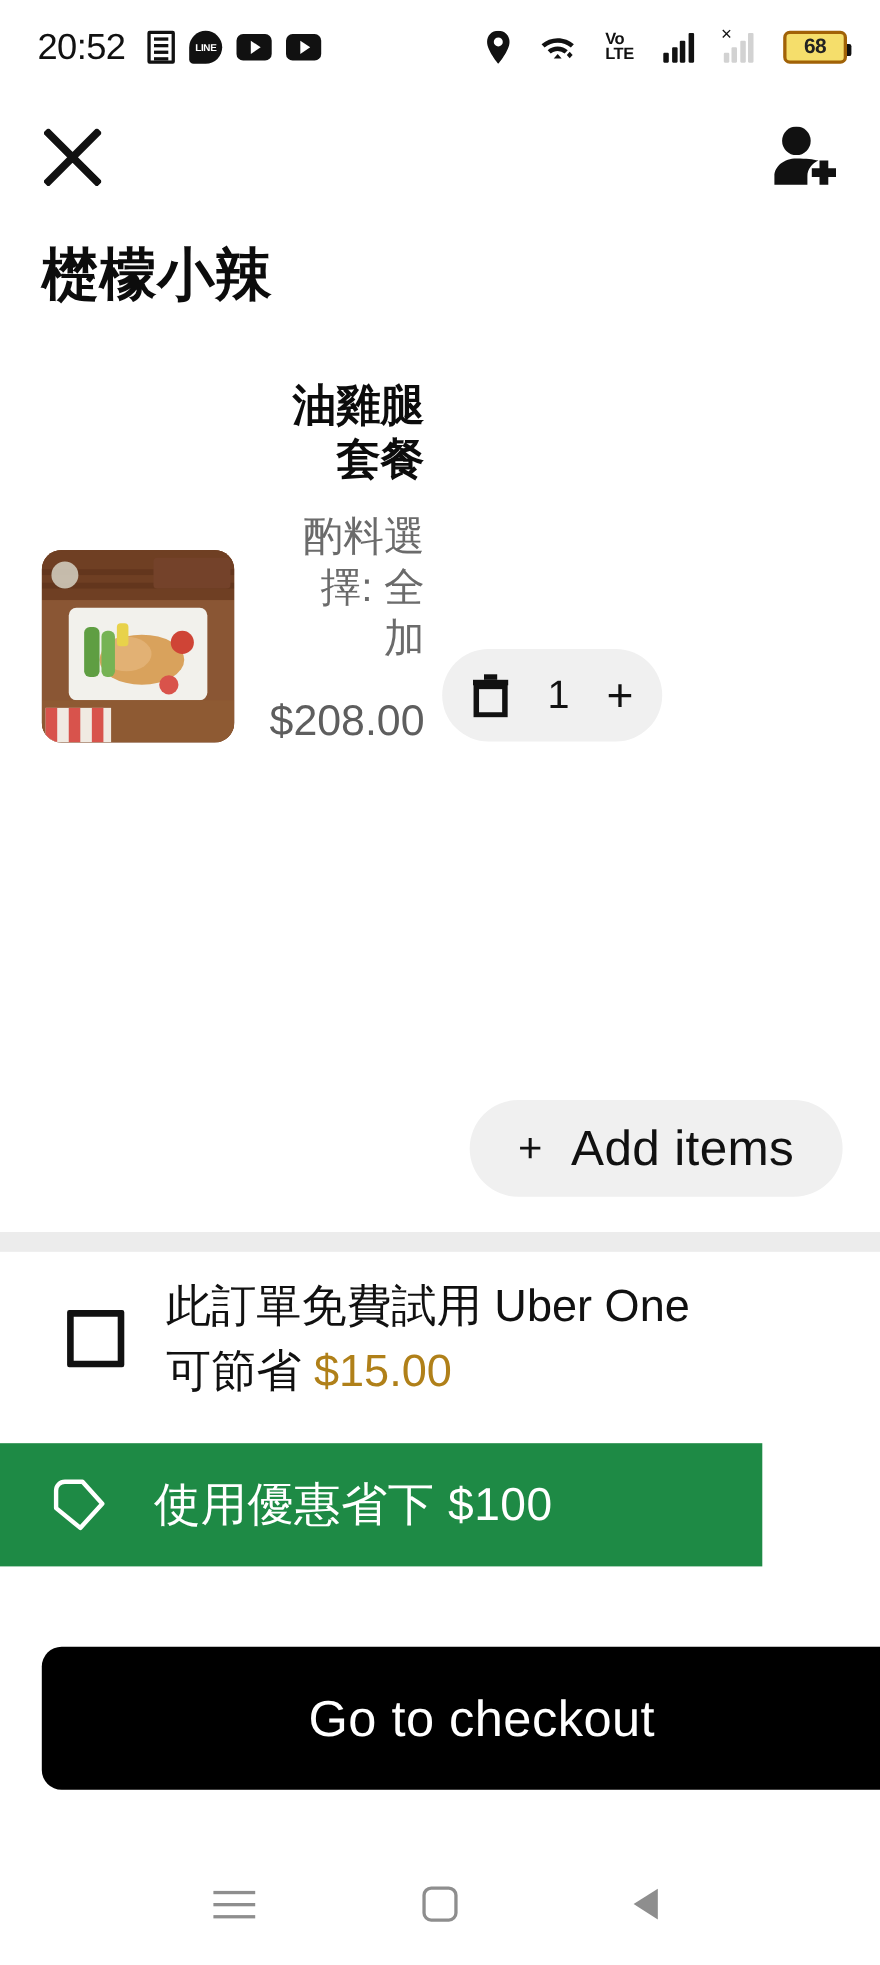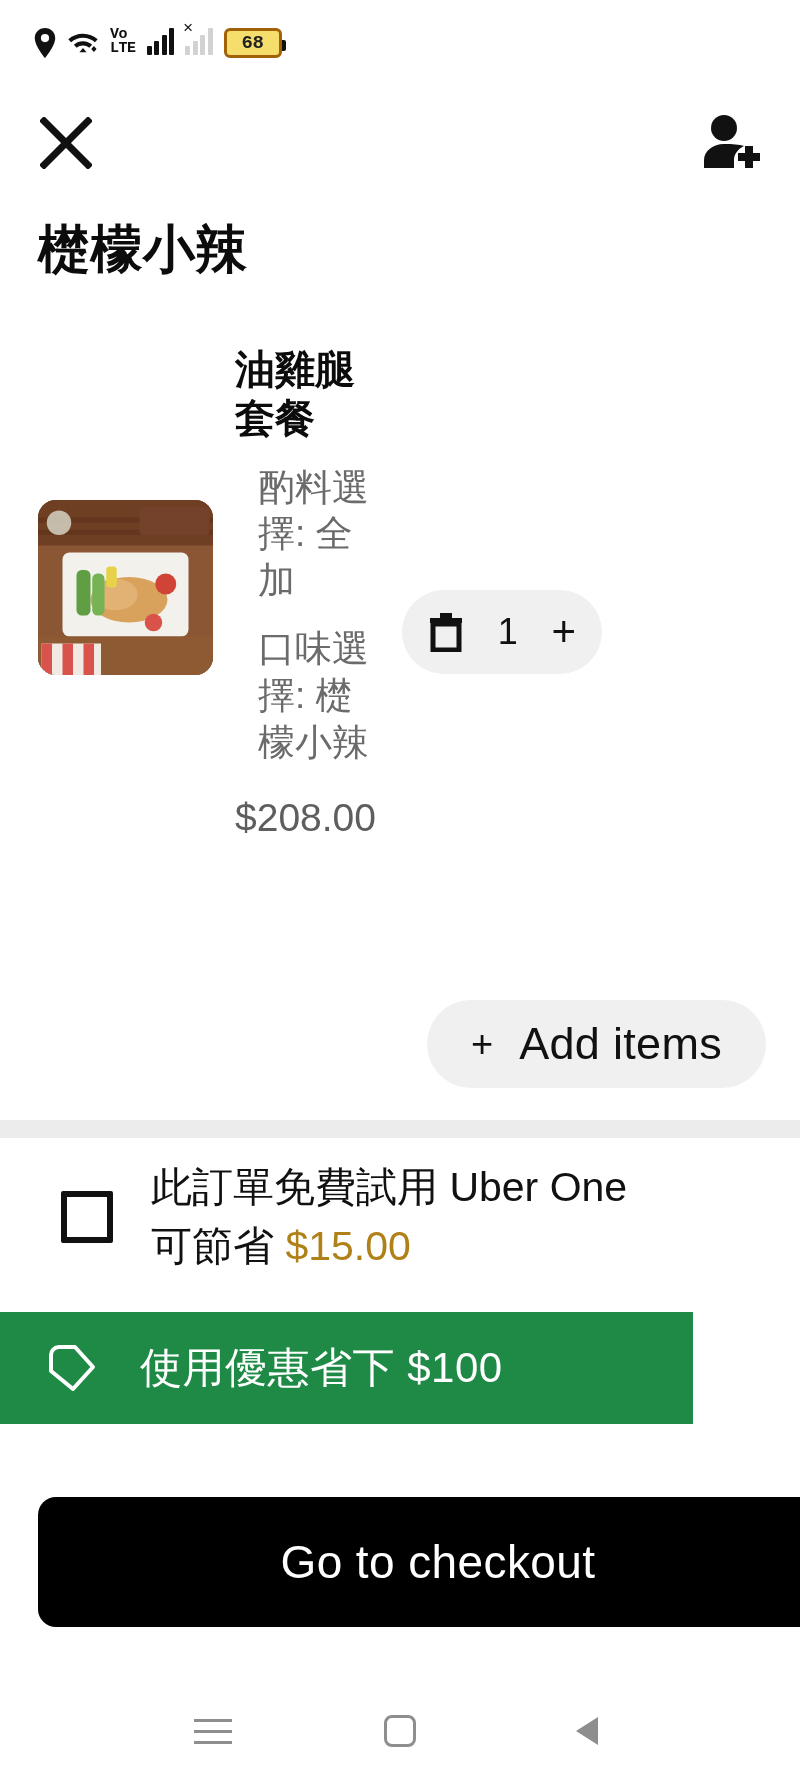--- a/index.html
+++ b/index.html
@@ -36,21 +36,21 @@
   .ic-line span { color:#fff; font-size:9px; font-weight:700; letter-spacing:-0.3px; }
   .ic-yt {
     width:32px; height:24px; background:#111; border-radius:6px;
     display:flex; align-items:center; justify-content:center;
   }
   .ic-yt::after {
     content:""; width:0; height:0;
     border-left:9px solid #fff; border-top:6px solid transparent; border-bottom:6px solid transparent;
     margin-left:2px;
   }
-  .sb-right { display:flex; gap:11px;font-family:Liberation Mono, monospace; }
+  .sb-right { display:flex; align-items:center; gap:27px; }
   .ic-pin { width:22px; height:30px; }
   .ic-wifi { width:32px; height:28px; }
   .ic-volte { display:flex; flex-direction:column; line-height:0.92; }
   .ic-volte b { font-size:15px; font-weight:700; letter-spacing:-0.5px; color:#111; }
   .bars { display:flex; align-items:flex-end; gap:2.5px; height:27px; }
   .bars i { width:5px; background:#111; border-radius:1px; display:block; }
   .bars i:nth-child(1){height:9px;} .bars i:nth-child(2){height:14px;}
   .bars i:nth-child(3){height:20px;} .bars i:nth-child(4){height:27px;}
   .bars.off i { background:#d2d2d2; }
   .sig2 { position:relative; }
@@ -77,21 +77,21 @@
 
   
   .store-title {
     position:absolute; top:215px; left:38px;
     font-size:52px; font-weight:700; letter-spacing:0.5px; color:#0c0c0c;
   }
 
   
   .cart-item {
     position:absolute; top:345px; left:0; width:636px;
-    display:flex; align-items:flex-start; padding:0 34px 0 38px;
+    display:flex; align-items:flex-start; padding:0 34px 0 38px;text-align:right;
   }
   .thumb {
     width:175px; height:175px; border-radius:18px; flex:none;
     margin-top:155px; overflow:hidden; position:relative;
     background:#7a4a2e;
   }
   .thumb svg { display:block; width:100%; height:100%; }
   .item-main { flex:1; padding-left:22px; padding-right:10px; }
   .item-name {
     font-size:40px; font-weight:700; color:#0c0c0c; line-height:1.22;
@@ -177,20 +177,31 @@
     border-top:14px solid transparent; border-bottom:14px solid transparent;
     position:relative;
   }
 </style>
 </head>
 <body>
 
 <div class="phone">
 
   <div class="statusbar">
+    <div class="sb-left">
+      <div class="sb-clock">20:52</div>
+      <div class="sb-icons-left">
+        <div class="ic-news"></div>
+        <div class="ic-line">
+          <span>LINE</span>
+        </div>
+        <div class="ic-yt"></div>
+        <div class="ic-yt"></div>
+      </div>
+    </div>
     <div class="sb-right">
       <svg class="ic-pin" viewBox="0 0 22 30">
         <path d="M11 0C5 0 0.8 4.3 0.8 10.2 0.8 18 11 30 11 30s10.2-12 10.2-19.8C21.2 4.3 17 0 11 0zm0 14.2a4.1 4.1 0 110-8.2 4.1 4.1 0 010 8.2z" fill="#111"></path>
       </svg>
       <svg class="ic-wifi" viewBox="0 0 34 28">
         <path d="M17 5.2c6 0 11.5 2.2 15.6 5.9l-2.9 3.2A20 20 0 0017 9.6 20 20 0 004.3 14.3L1.4 11.1A23.2 23.2 0 0117 5.2z" fill="#111"></path>
         <path d="M17 13.2c3.7 0 7.1 1.4 9.7 3.6l-3 3.3A10.7 10.7 0 0017 17.6c-2.5 0-4.9.9-6.7 2.5l-3-3.3a14.7 14.7 0 019.7-3.6z" fill="#111"></path>
         <path d="M28.6 18.2l2.8 3.2-2.8 3.2-2.8-3.2z" fill="#111"></path>
         <path d="M17 20.5l3.8 4.4h-7.6z" fill="#111"></path>
       </svg>
@@ -257,21 +268,20 @@
         <rect x="2" y="82" width="34" height="18" fill="#f0eae2"></rect>
         <rect x="2" y="82" width="6" height="18" fill="#d8534c"></rect>
         <rect x="14" y="82" width="6" height="18" fill="#d8534c"></rect>
         <rect x="26" y="82" width="6" height="18" fill="#d8534c"></rect>
       </svg>
     </div>
 
     <div class="item-main">
       <div class="item-name">油雞腿套餐</div>
       <div class="item-opt">酌料選擇: 全加</div>
-      <div class="item-opt">口味選擇: 檚檬小辣</div>
       <div class="item-price">$208.00</div>
     </div>
 
     <div class="stepper">
       <svg width="36" height="40" viewBox="0 0 36 40">
         <rect x="12" y="1" width="12" height="5" fill="#111"></rect>
         <rect x="2" y="6" width="32" height="5" fill="#111"></rect>
         <rect x="5" y="12" width="26" height="26" fill="none" stroke="#111" stroke-width="5"></rect>
       </svg>
       <span class="qty">1</span>

